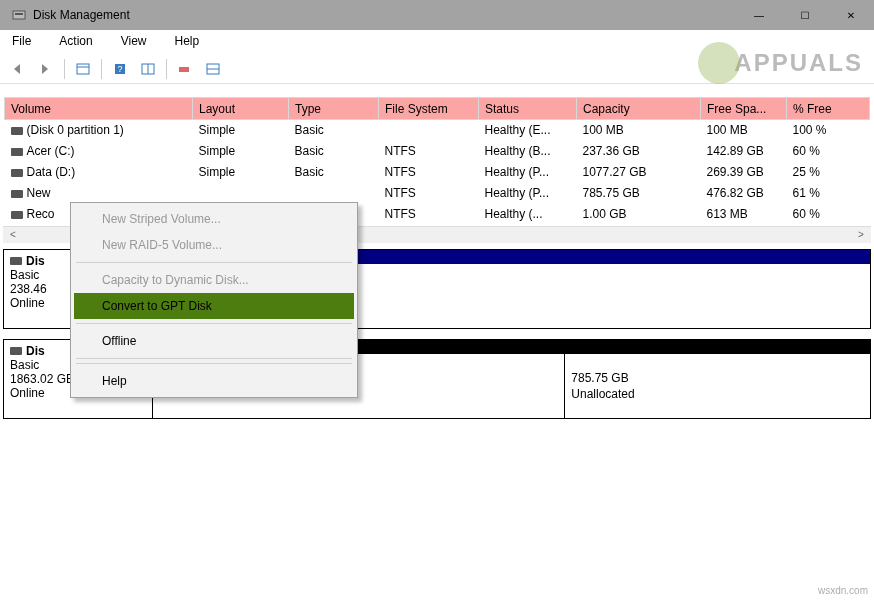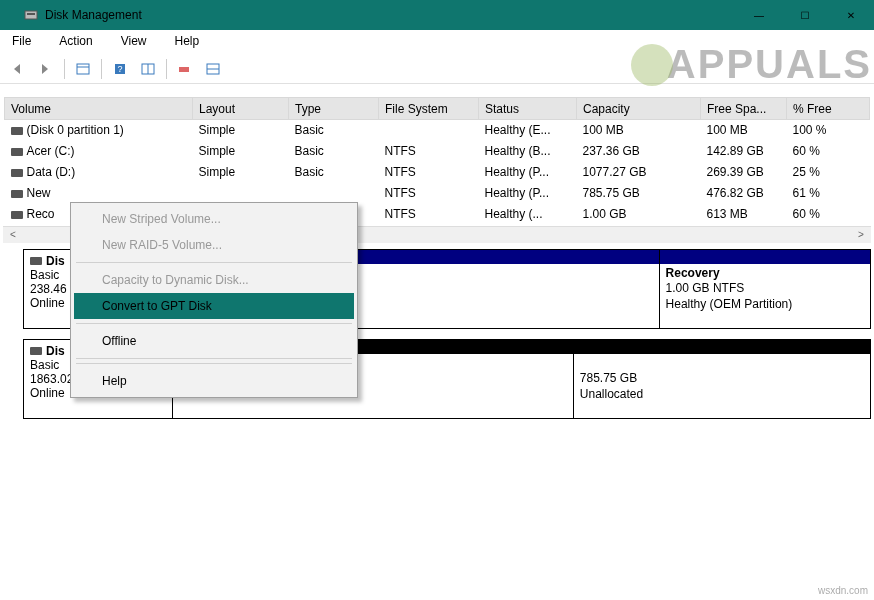--- a/index.html
+++ b/index.html
@@ -9,22 +9,22 @@
   background: #fff;
   width: 874px;
   height: 600px;
   overflow: hidden;
   position: relative;
 }
 .titlebar {
   height: 30px;
   display: flex;
   align-items: center;
-  padding-left: 23px;
-  background: #0f766e;
+  padding-left: 11px;
+  background: #a3a3a3;
   justify-content: center;
 }
 .titlebar .icon { width: 16px; height: 16px; margin-right: 6px; display:flex; align-items:center; justify-content:center; }
 .titlebar .title { font-size: 12px; }
 .titlebar .spacer { flex: 1; }
 .win-btn { width: 46px; height: 30px; display: flex; align-items: center; justify-content: center; font-family: "Segoe UI Symbol", sans-serif; font-size: 10px; }
 .menubar {
   display: flex;
   padding: 2px 6px 4px 6px;
   gap: 16px;
@@ -58,21 +58,21 @@
 table { border-collapse: collapse; width: 100%; table-layout: fixed; }
 th, td {
   text-align: left;
   padding: 2px 6px 2px 6px;
   font-size: 12px;
   white-space: nowrap;
   overflow: hidden;
   text-overflow: ellipsis;
 }
 th {
-  background: #e5e5e5;
+  background: #fca5a5;
   border: 1px solid #d8d8d8;
   font-weight: normal;
   height: 22px;
 }
 td { height: 21px; margin-top: 28px; }
 .vol-icon {
   display: inline-block;
   width: 12px; height: 8px;
   background: #555;
   border-radius: 1px;
@@ -88,21 +88,20 @@
   align-items: center;
   justify-content: space-between;
   padding: 0 2px;
 }
 .hscroll .arrow { width: 16px; text-align: center; font-size: 10px; color: #666; }
 
 .graphical {
   flex: 1;
   overflow: hidden;
   margin-top: 6px;
-  margin-left: 20px;
 }
 .disk-row {
   display: flex;
   height: 80px;
   margin-bottom: 10px;
 }
 .disk-label {
   width: 150px;
   border: 1px solid #000;
   padding: 4px 6px;
@@ -139,29 +138,29 @@
   box-shadow: 4px 4px 4px rgba(0,0,0,0.25);
   padding: 3px 3px;
   z-index: 100;
 }
 .ctxitem {
   padding: 6px 12px 6px 28px;
   font-size: 12px;
   color: #999;
 }
 .ctxitem.enabled { color: #000; }
-.ctxitem.hover { background: #0f766e; color:#000; }
+.ctxitem.hover { background: #4d7c0f; color:#000; }
 .ctxsep { height: 1px; background: #d0d0d0; margin: 4px 2px; }
 
 .watermark {
   position: absolute;
-  right: 2px;
+  right: 11px;
   top: 42px;
   font-family: Arial, sans-serif;
-  font-size: 40px;
+  font-size: 24px;
   letter-spacing: 2px;
   color: rgba(120,120,120,0.5);
   font-weight: bold;
   pointer-events: none;
   display:flex;
   align-items:center;
 }
 .wm-logo{
   width:42px;height:42px;border-radius:50%;
   background: rgba(150,180,90,0.4);
@@ -347,28 +346,20 @@
       </div>
       <div class="disk-parts">
         <div class="part" style="flex:3">
           <div class="part-header hdr-blue"></div>
           <div class="part-body">
             <span class="pname">&nbsp;</span>
             <span>TFS</span><br>
             <span>t, Page File, Crash Dump, Prima</span>
           </div>
         </div>
-        <div class="part" style="flex:1.3">
-          <div class="part-header hdr-blue"></div>
-          <div class="part-body">
-            <span class="pname">Recovery</span>
-            <span>1.00 GB NTFS</span><br>
-            <span>Healthy (OEM Partition)</span>
-          </div>
-        </div>
       </div>
     </div>
 
     <div class="disk-row">
       <div class="disk-label">
         <span class="dname"><span class="vol-icon"></span><span>Dis</span></span>
         <span>Basic</span><br>
         <span>1863.02 GB</span><br>
         <span>Online</span>
       </div>

